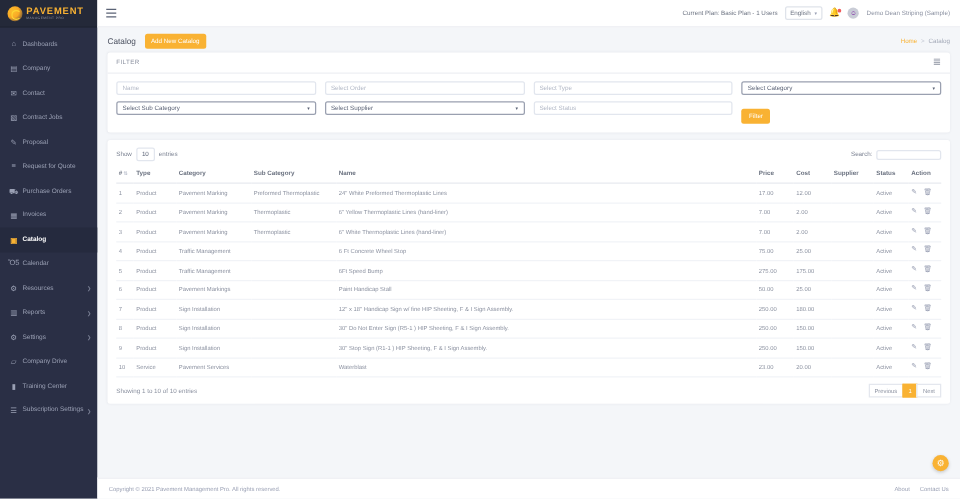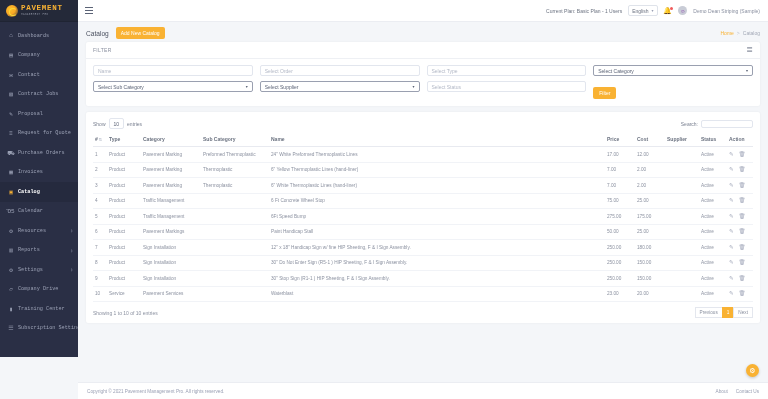--- a/index.html
+++ b/index.html
@@ -6,25 +6,24 @@
   html, body {
     width: 768px; height: 399px;
     font-family: "Liberation Sans", sans-serif;
     background: #f4f6f9;
     overflow: hidden;
   }
   .app { display: flex; width: 768px; height: 399px; }
 
   
   .sidebar {
-    width: 78px; height: 357px;
+    width: 78px; height: 399px;
     background: #2a2f45;
     flex: 0 0 78px;
     overflow: hidden;
-    font-family: Liberation Mono, monospace;
   }
   .brand {
     height: 22px;
     background: #242939;
     display: flex; align-items: center; gap: 3px;
     padding: 0 6px;
     border-bottom: 1px solid #1f2433;
   }
   .brand-logo {
     width: 12px; height: 12px; flex: 0 0 12px;

